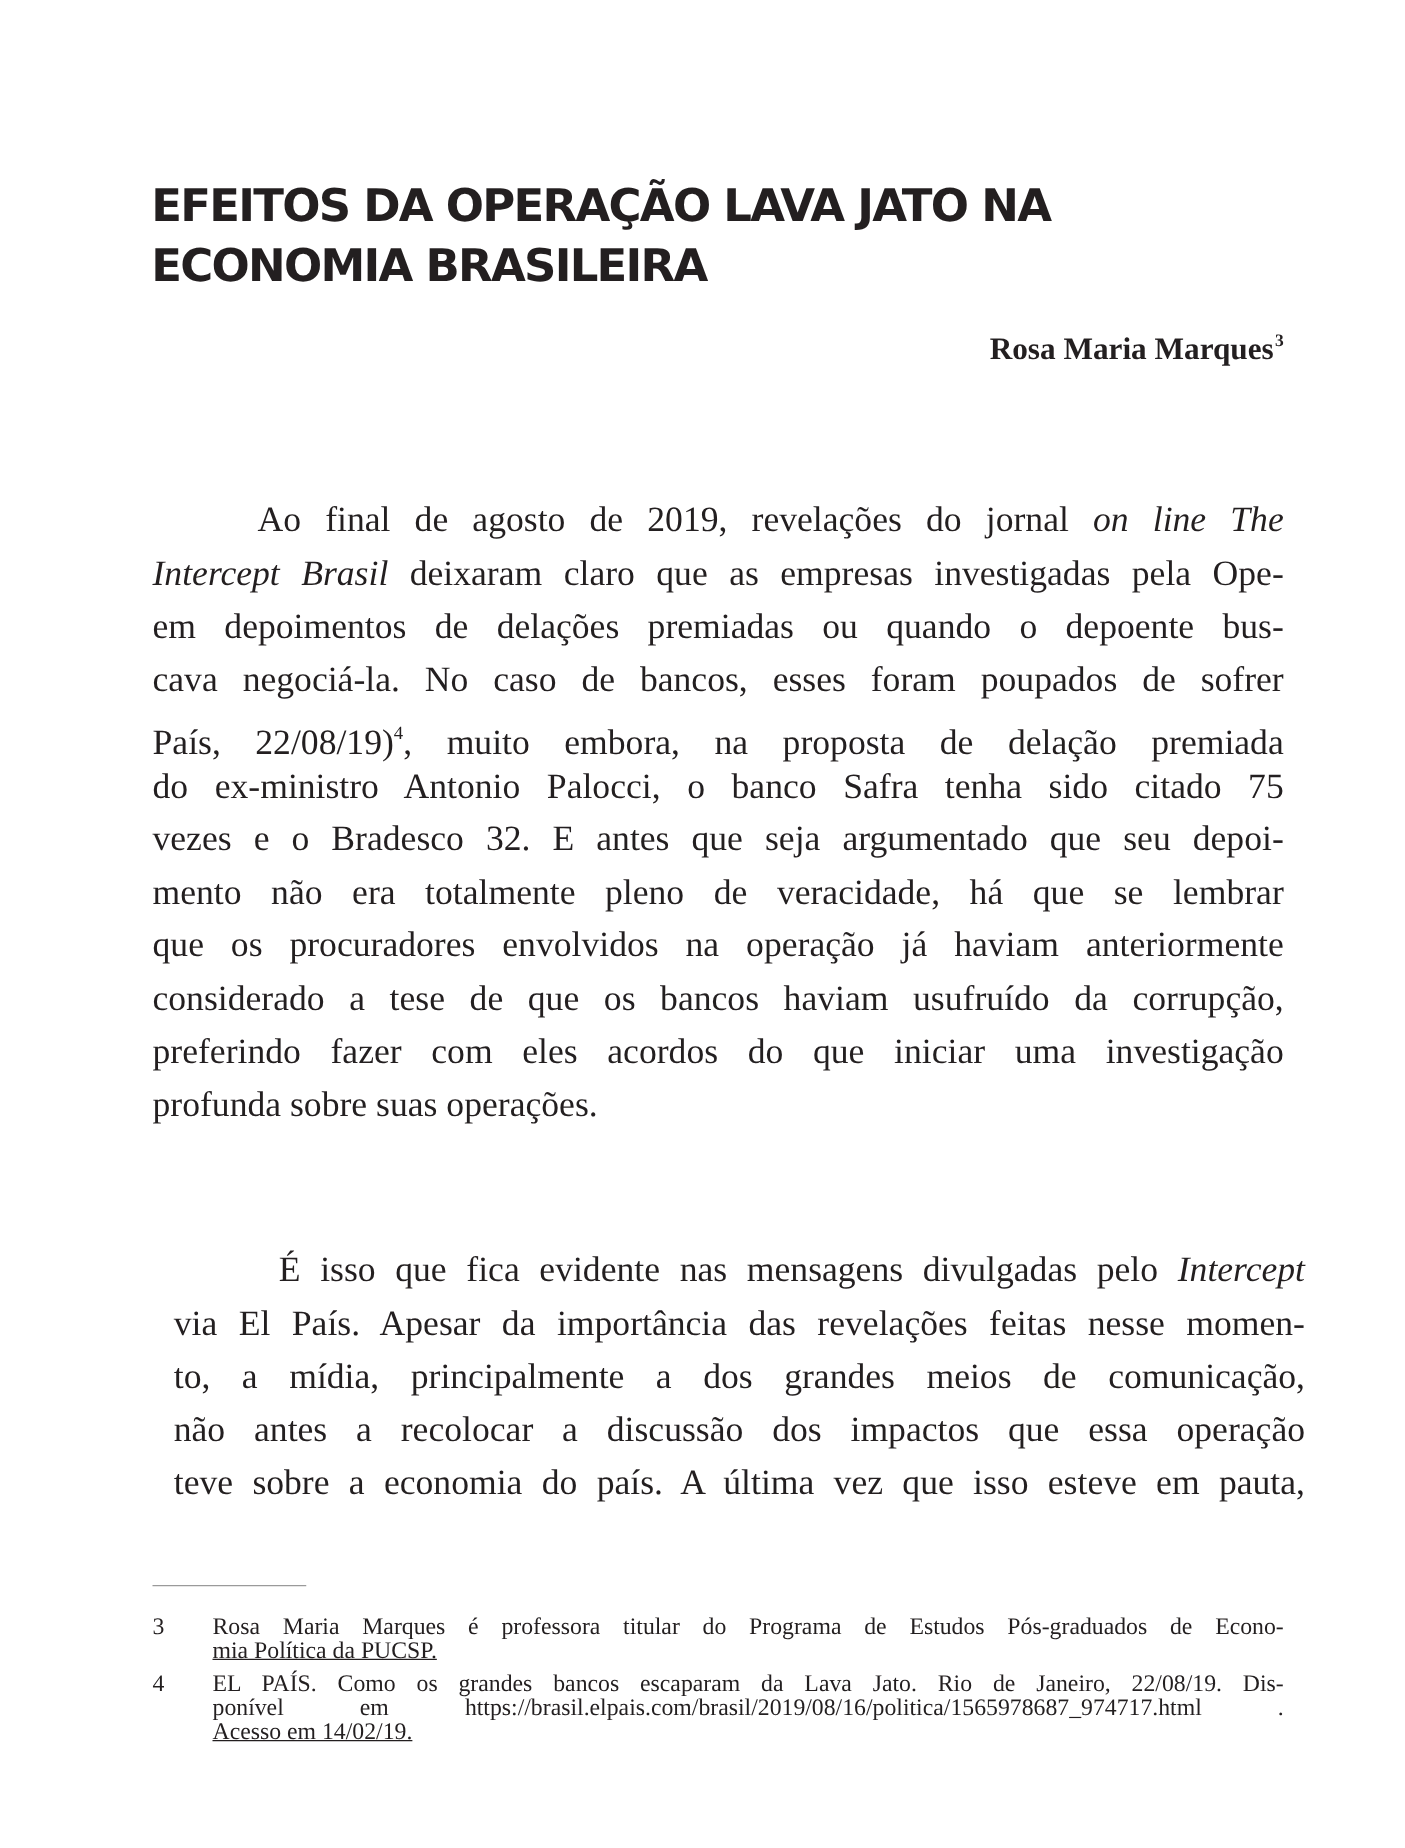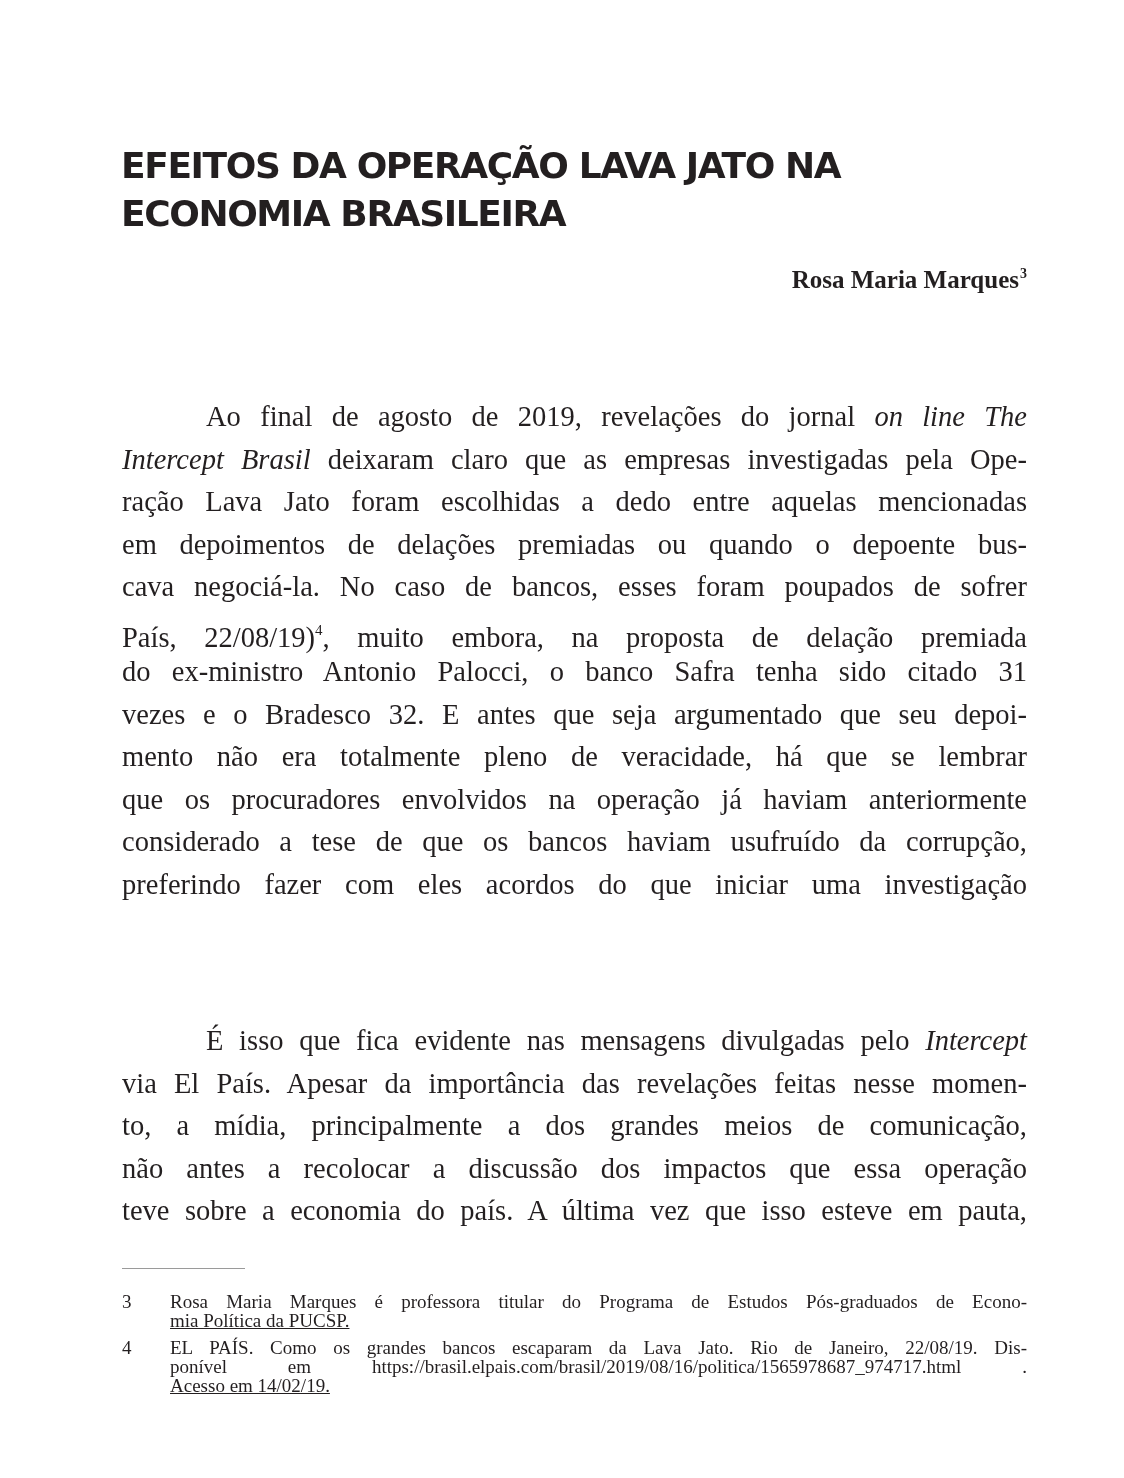--- a/index.html
+++ b/index.html
@@ -20,21 +20,21 @@
   .author sup { font-size: 14px; vertical-align: 10px; margin-left: 1px; }
   .body-text {
     position: absolute; left: 122px; width: 905px;
     font-family: "Liberation Serif", serif; font-size: 28.5px;
     line-height: 42.5px; color: #231f20;
   }
   .line { display: block; white-space: nowrap; text-align: justify; text-align-last: justify; height: 42.5px; }
   .line.last { text-align-last: left; }
   .line.indent { padding-left: 84px; }
   .p1 { top: 396px; }
-  .p2 { top: 1020px; }
+  .p2 { top: 996px; margin-left: 17px; }
   .body-text sup { font-size: 15px; vertical-align: 12px; }
   .rule {
     position: absolute; left: 122px; top: 1268px; width: 123px; height: 1px; background: #9a9a9a;
   }
   .footnotes {
     position: absolute; left: 122px; top: 1292px; width: 905px;
     font-family: "Liberation Serif", serif; font-size: 19px; line-height: 19px; color: #231f20;
   }
   .fn { position: relative; padding-left: 48px; margin-bottom: 8px; }
   .fn-num { position: absolute; left: 0; top: 0; }
@@ -50,30 +50,30 @@
   <h1 class="title">
     <span>EFEITOS DA OPERAÇÃO LAVA JATO NA</span>
     <span>ECONOMIA BRASILEIRA</span>
   </h1>
 
   <div class="author"><span>Rosa Maria Marques</span><sup>3</sup></div>
 
   <div class="body-text p1">
     <span class="line indent"><span>Ao final de agosto de 2019, revelações do jornal </span><em>on line The</em></span>
     <span class="line"><em>Intercept Brasil</em><span> deixaram claro que as empresas investigadas pela Ope-</span></span>
-    <span class="line">ração Lava Jato foram escolhidas a dedo entre aquelas mencionadas</span>
     <span class="line">em depoimentos de delações premiadas ou quando o depoente bus-</span>
     <span class="line">cava negociá-la. No caso de bancos, esses foram poupados de sofrer</span>
     <span class="line"><span>País, 22/08/19)</span><sup>4</sup><span>, muito embora, na proposta de delação premiada</span></span>
-    <span class="line">do ex-ministro Antonio Palocci, o banco Safra tenha sido citado 31</span>
+    <span class="line">do ex-ministro Antonio Palocci, o banco Safra tenha sido citado 75</span>
     <span class="line">vezes e o Bradesco 32. E antes que seja argumentado que seu depoi-</span>
     <span class="line">mento não era totalmente pleno de veracidade, há que se lembrar</span>
     <span class="line">que os procuradores envolvidos na operação já haviam anteriormente</span>
     <span class="line">considerado a tese de que os bancos haviam usufruído da corrupção,</span>
     <span class="line">preferindo fazer com eles acordos do que iniciar uma investigação</span>
+    <span class="line last">profunda sobre suas operações.</span>
   </div>
 
   <div class="body-text p2">
     <span class="line indent"><span>É isso que fica evidente nas mensagens divulgadas pelo </span><em>Intercept</em></span>
     <span class="line">via El País. Apesar da importância das revelações feitas nesse momen-</span>
     <span class="line">to, a mídia, principalmente a dos grandes meios de comunicação,</span>
     <span class="line">não antes a recolocar a discussão dos impactos que essa operação</span>
     <span class="line">teve sobre a economia do país. A última vez que isso esteve em pauta,</span>
   </div>
 

